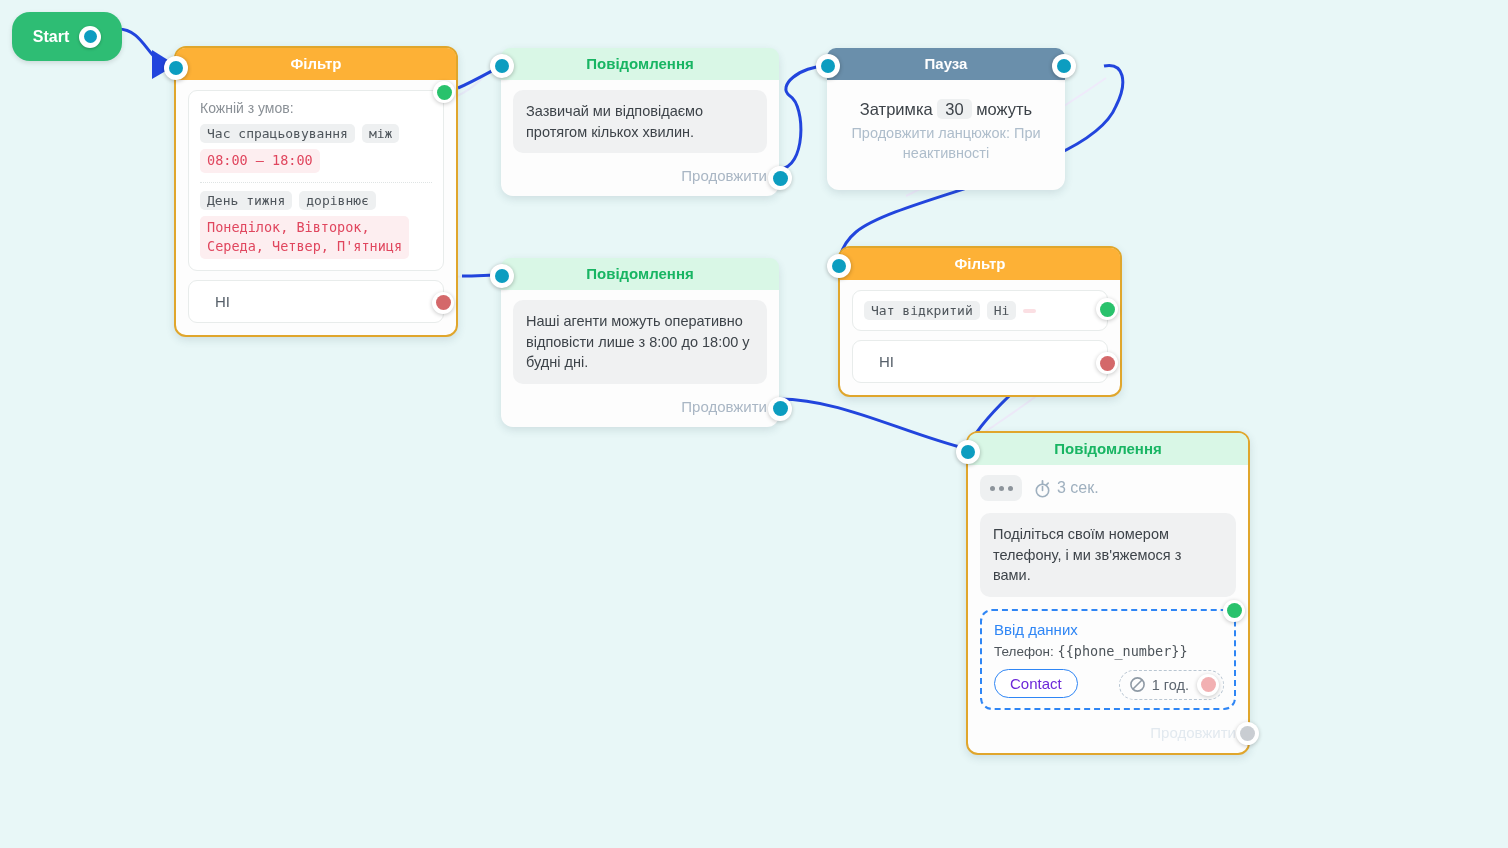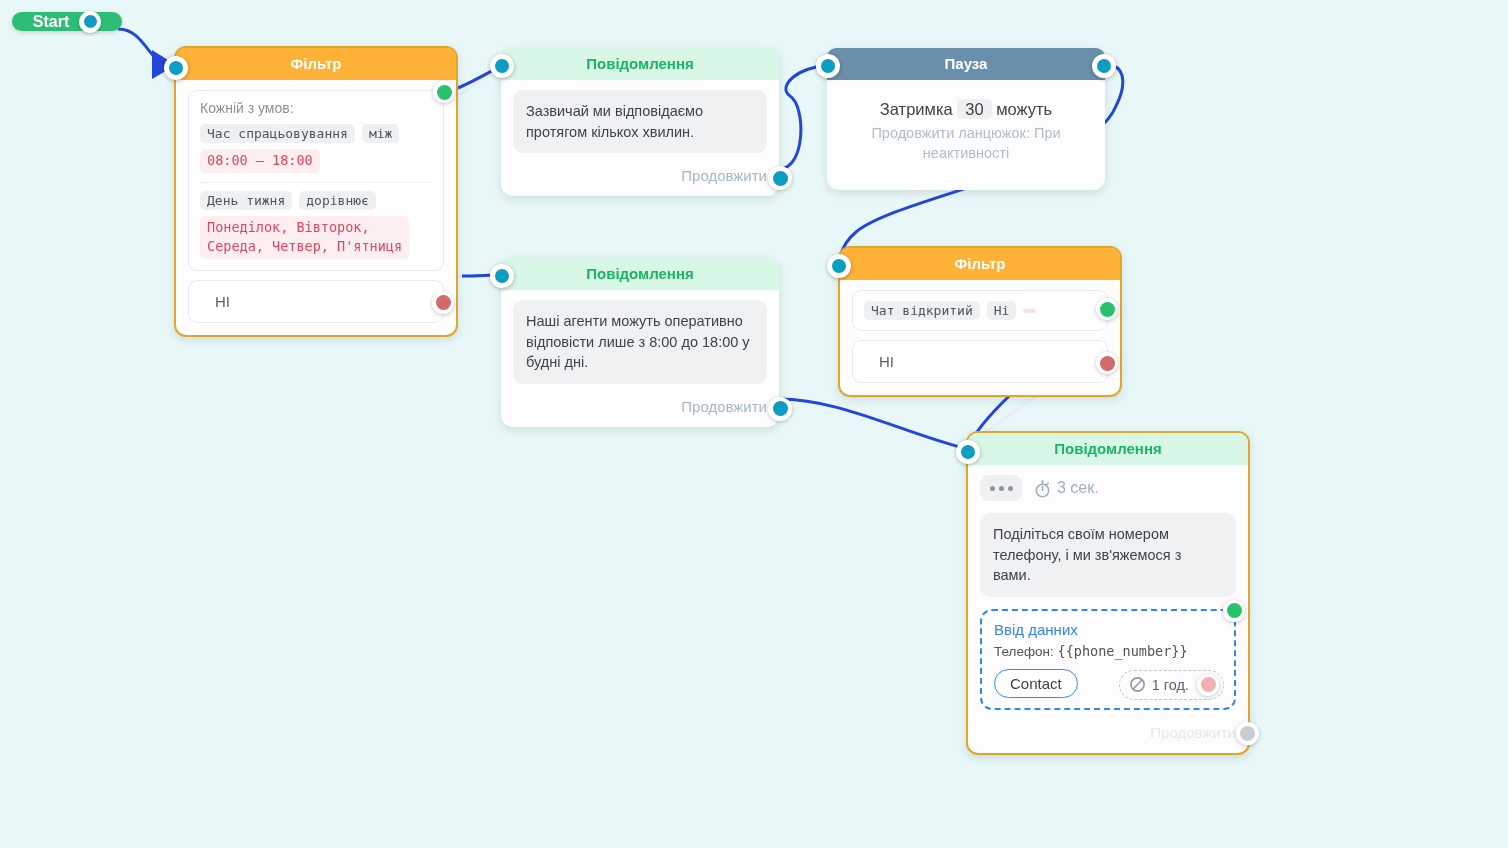--- a/index.html
+++ b/index.html
@@ -9,21 +9,21 @@
     font-family:"Liberation Sans", sans-serif;
     overflow:hidden;
     position:relative;
   }
   #canvas{position:absolute;inset:0;}
   svg.edges{position:absolute;left:0;top:0;width:1508px;height:848px;pointer-events:none;}
 
   
   .start-pill{
     position:absolute;left:12px;top:12px;
-    height:19px;width:110px;
+    height:49px;width:110px;
     background:#2ebd74;border-radius:18px;
     display:flex;align-items:center;justify-content:center;gap:10px;
     box-shadow:0 2px 5px rgba(0,0,0,.12);
   }
   .start-pill .lbl{color:#fff;font-weight:bold;font-size:16px;}
   .port{
     width:22px;height:22px;border-radius:50%;
     background:#fff;box-shadow:0 1px 3px rgba(0,0,0,.25);
     display:flex;align-items:center;justify-content:center;
   }
@@ -124,21 +124,21 @@
   
   .input-card{
     border:2px dashed #2f86f5;border-radius:12px;
     padding:10px 12px 10px 12px;margin-top:12px;position:relative;
   }
   .input-title{color:#2f86f5;font-size:15px;margin-bottom:5px;}
   .input-field{font-size:13.5px;color:#4e555b;margin-bottom:10px;}
   .input-field code{font-family:"DejaVu Sans Mono", monospace;font-size:13.5px;}
   .contact-btn{
     display:inline-block;border:1.5px solid #2f86f5;border-radius:17px;
-    color:#404040;font-size:15px;padding:5px 15px;background:#fff;
+    color:#6d28d9;font-size:15px;padding:5px 15px;background:#fff;
   }
   .timeout-badge{
     position:absolute;right:10px;bottom:8px;
     border:1.5px dashed #b9c6d2;border-radius:16px;
     height:28px;display:flex;align-items:center;gap:6px;
     padding:0 4px 0 9px;background:#fdfdfd;
     font-size:14.5px;color:#5d6670;
   }
   .ban-icon{display:block;}
 </style>
@@ -224,21 +224,21 @@
       <div class="bubble">Зазвичай ми відповідаємо протягом кількох хвилин.</div>
       <div class="continue-row">
         <span>Продовжити</span>
       </div>
       <div class="dot" style="right:-13px;bottom:6px;width:24px;height:24px;">
           <i style="background:#0c9dc0;width:15px;height:15px;"></i>
         </div>
     </div>
   </div>
 
-  <div class="node" style="left:827px;top:48px;width:278px;">
+  <div class="node" style="left:827px;top:48px;width:238px;">
     <div class="anchor" style="left:-11px;top:6px;">
         <i></i>
       </div>
     <div class="anchor" style="right:-11px;top:6px;">
         <i></i>
       </div>
     <div class="node-head head-pause">Пауза</div>
     <div class="node-body" style="padding:14px 14px 26px 14px;">
       <div class="pause-line">
         <span>Затримка</span>

